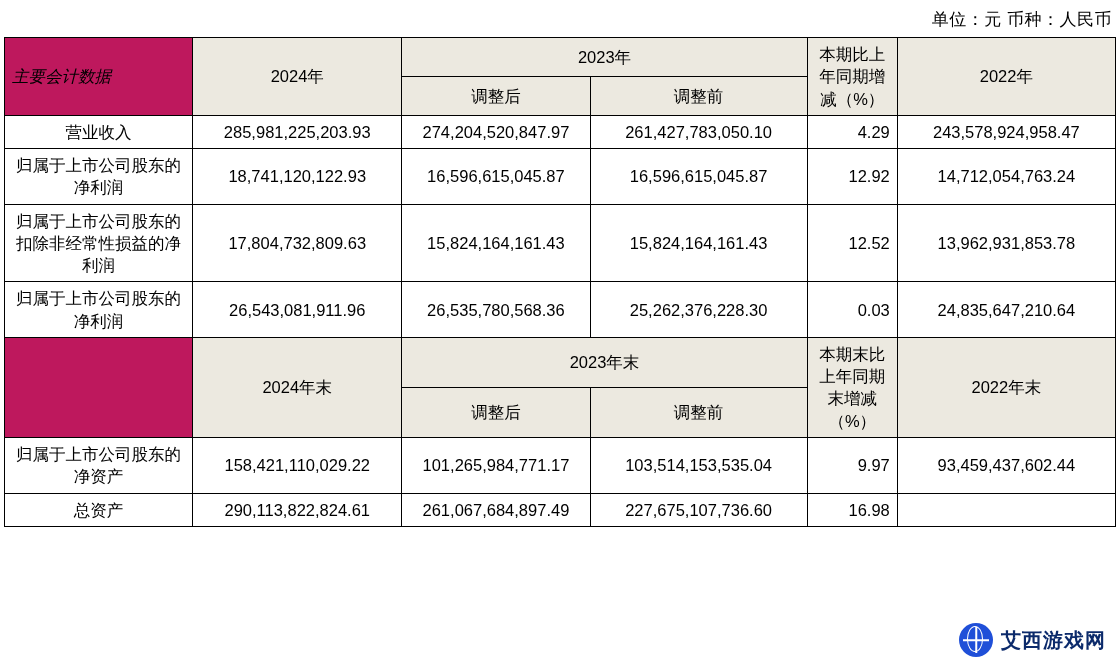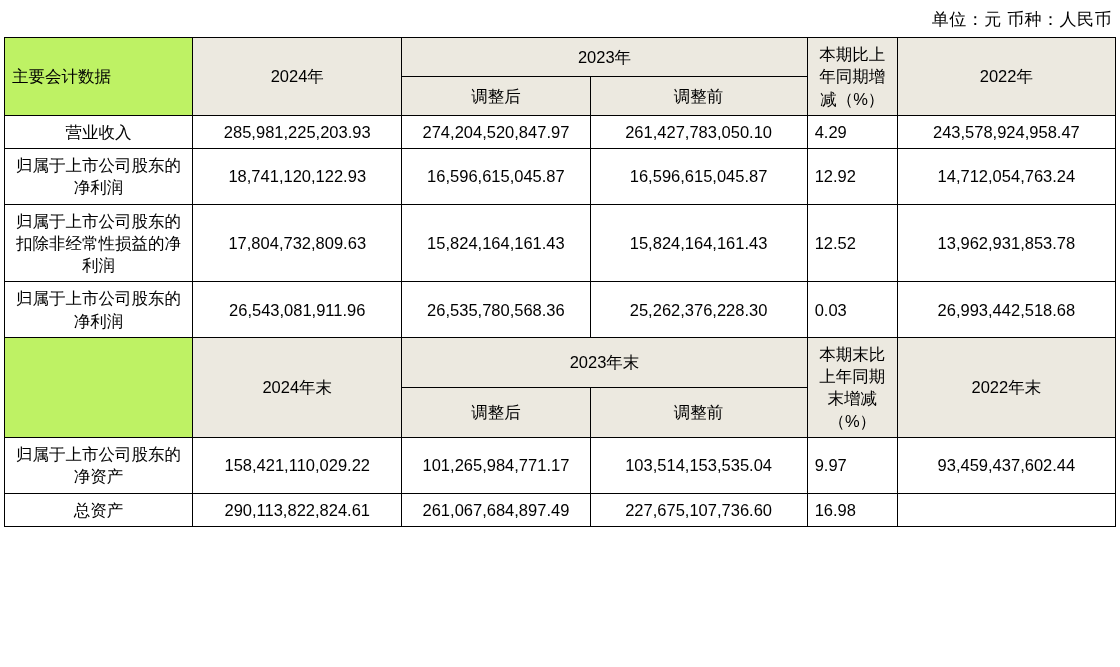--- a/index.html
+++ b/index.html
@@ -41,34 +41,35 @@
     padding: 5px 7px;
     vertical-align: middle;
     line-height: 1.35;
     margin-top: 24px;
   }
   .hdr {
     background: #ece9e0;
     text-align: center;
   }
   .hdr-left {
-    background: #bef264;
+    background: #be185d;
     text-align: left;
+    font-style: italic;
   }
   .rowlabel {
     background: #ffffff;
     text-align: center;
     line-height: 1.4;
   }
   .num {
     text-align: center;
     white-space: nowrap;
   }
   .pct {
-    text-align: left;
+    text-align: right;
     white-space: nowrap;
   }
   
   col.c0 { width: 188px; }
   col.c1 { width: 209px; }
   col.c2 { width: 188px; }
   col.c3 { width: 217px; }
   col.c4 { width: 90px; }
   col.c5 { width: 218px; }
 
@@ -182,21 +183,21 @@
         <td class="num">15,824,164,161.43</td>
         <td class="pct">12.52</td>
         <td class="num">13,962,931,853.78</td>
       </tr>
       <tr>
         <td class="rowlabel">归属于上市公司股东的净利润</td>
         <td class="num">26,543,081,911.96</td>
         <td class="num">26,535,780,568.36</td>
         <td class="num">25,262,376,228.30</td>
         <td class="pct">0.03</td>
-        <td class="num">26,993,442,518.68</td>
+        <td class="num">24,835,647,210.64</td>
       </tr>
 
       <tr>
         <td class="hdr-left" rowspan="2"></td>
         <td class="hdr" rowspan="2">2024年末</td>
         <td class="hdr" colspan="2">2023年末</td>
         <td class="hdr" rowspan="2">本期末比上年同期末增减（%）</td>
         <td class="hdr" rowspan="2">2022年末</td>
       </tr>
       <tr>
@@ -216,14 +217,20 @@
         <td class="rowlabel">总资产</td>
         <td class="num">290,113,822,824.61</td>
         <td class="num">261,067,684,897.49</td>
         <td class="num">227,675,107,736.60</td>
         <td class="pct">16.98</td>
         <td class="num"></td>
       </tr>
     </tbody>
   </table>
 
+  <div class="watermark">
+    <span class="wm-logo">
+        <span class="wm-ring"></span>
+      </span>
+    <span class="wm-text">艾西游戏网</span>
+  </div>
 
 </div>
 
 </body></html>

